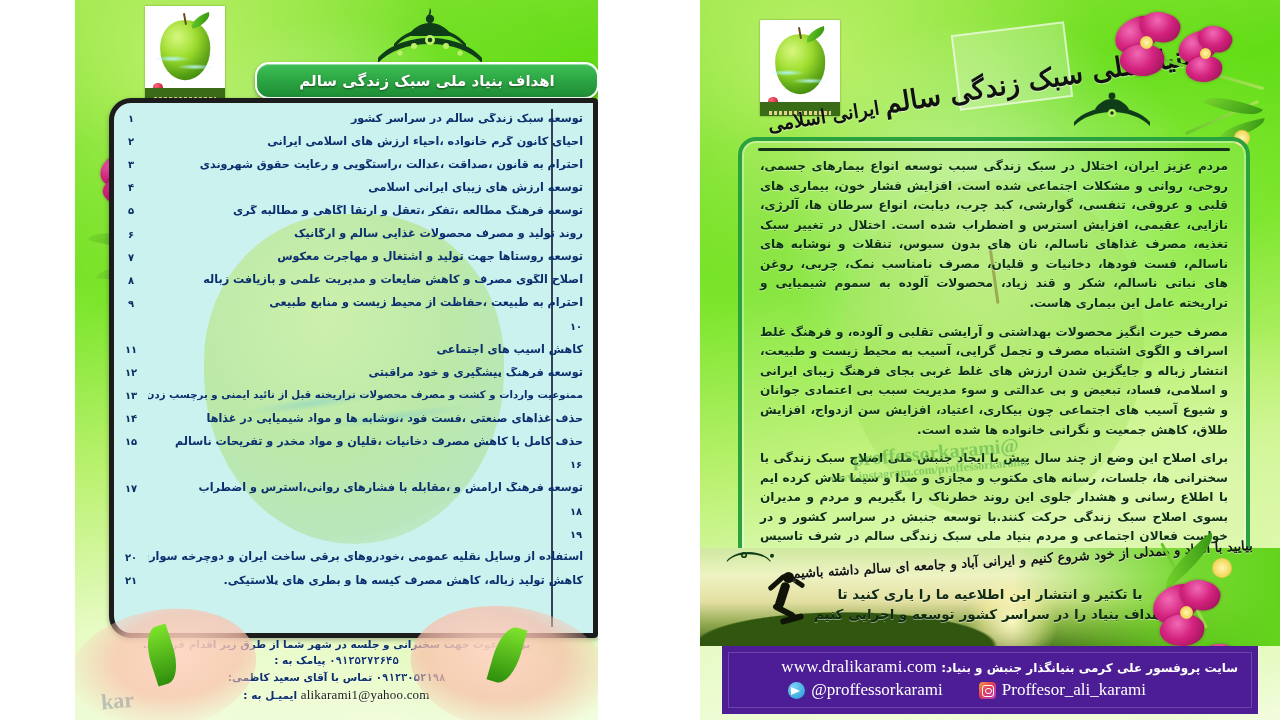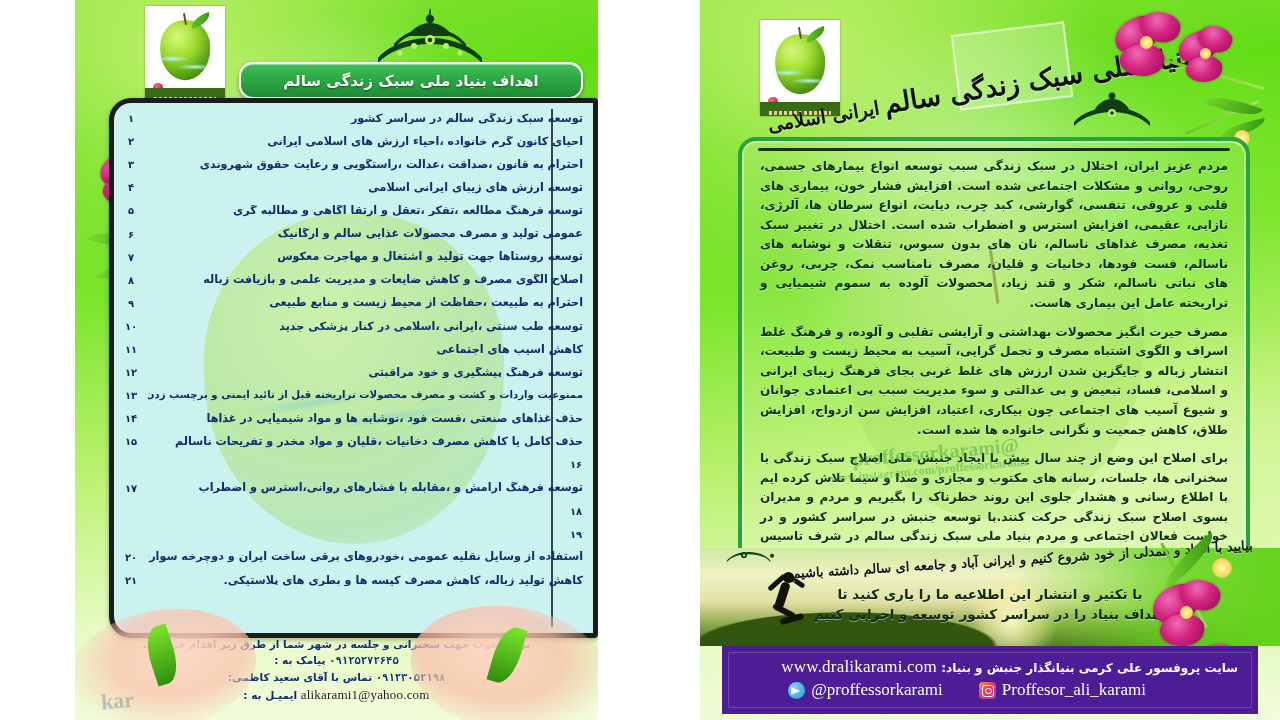--- a/index.html
+++ b/index.html
@@ -235,21 +235,21 @@
         <path d="M8 52c10-12 30-20 52-20s42 8 52 20v5c-11-12-30-19-52-19S19 45 8 57z"></path>
         <circle cx="60" cy="34" r="5" fill="#bdf06a"></circle>
         <circle cx="60" cy="34" r="2.3" fill="#0f3d18"></circle>
         <circle cx="44" cy="40" r="3" fill="#bdf06a"></circle>
         <circle cx="76" cy="40" r="3" fill="#bdf06a"></circle>
         <circle cx="30" cy="47" r="2.6" fill="#bdf06a"></circle>
         <circle cx="90" cy="47" r="2.6" fill="#bdf06a"></circle>
       </g>
     </svg>
 
-    <div class="title-pill" style="left:164px;top:62px;width:340px;height:33px;font-size:15px;">اهداف بنیاد ملی سبک زندگی سالم</div>
+    <div class="title-pill" style="left:180px;top:62px;width:340px;height:33px;font-size:15px;">اهداف بنیاد ملی سبک زندگی سالم</div>
 
     <div class="orchid" style="left:18px;top:128px;width:150px;height:190px;">
       <div class="stemline" style="left:40px;top:14px;width:80px;height:3px;transform:rotate(28deg);"></div>
       <div class="stemline" style="left:18px;top:78px;width:96px;height:3px;transform:rotate(-14deg);"></div>
       <div class="blade" style="left:-4px;top:104px;width:96px;height:20px;transform:rotate(14deg);"></div>
       <div class="blade" style="left:4px;top:132px;width:108px;height:22px;transform:rotate(4deg);"></div>
       <div class="blade" style="left:26px;top:158px;width:86px;height:18px;transform:rotate(-8deg);"></div>
       <div class="petal" style="left:6px;top:26px;width:40px;height:30px;transform:rotate(-24deg);"></div>
       <div class="petal" style="left:28px;top:14px;width:36px;height:28px;transform:rotate(22deg);"></div>
       <div class="petal" style="left:10px;top:50px;width:38px;height:27px;transform:rotate(12deg);"></div>
@@ -282,37 +282,36 @@
           </li>
         <li>
             <span class="gtext">توسعه ارزش های زیبای ایرانی اسلامی</span>
             <span class="gnum">۴</span>
           </li>
         <li>
             <span class="gtext">توسعه فرهنگ مطالعه ،تفکر ،تعقل و ارتقا آگاهی و مطالبه گری</span>
             <span class="gnum">۵</span>
           </li>
         <li>
-            <span class="gtext">عمومی تولید و مصرف محصولات غذایی سالم و ارگانیک</span>
+            <span class="gtext">روند تولید و مصرف محصولات غذایی سالم و ارگانیک</span>
             <span class="gnum">۶</span>
           </li>
         <li>
             <span class="gtext">توسعه روستاها جهت تولید و اشتغال و مهاجرت معکوس</span>
             <span class="gnum">۷</span>
           </li>
         <li>
             <span class="gtext">اصلاح الگوی مصرف و کاهش ضایعات و مدیریت علمی و بازیافت زباله</span>
             <span class="gnum">۸</span>
           </li>
         <li>
             <span class="gtext">احترام به طبیعت ،حفاظت از محیط زیست  و منابع طبیعی</span>
             <span class="gnum">۹</span>
           </li>
         <li>
-            <span class="gtext">توسعه طب سنتی ،ایرانی ،اسلامی در کنار پزشکی جدید</span>
             <span class="gnum">۱۰</span>
           </li>
         <li>
             <span class="gtext">کاهش آسیب های اجتماعی</span>
             <span class="gnum">۱۱</span>
           </li>
         <li>
             <span class="gtext">توسعه فرهنگ پیشگیری و خود مراقبتی</span>
             <span class="gnum">۱۲</span>
           </li>

